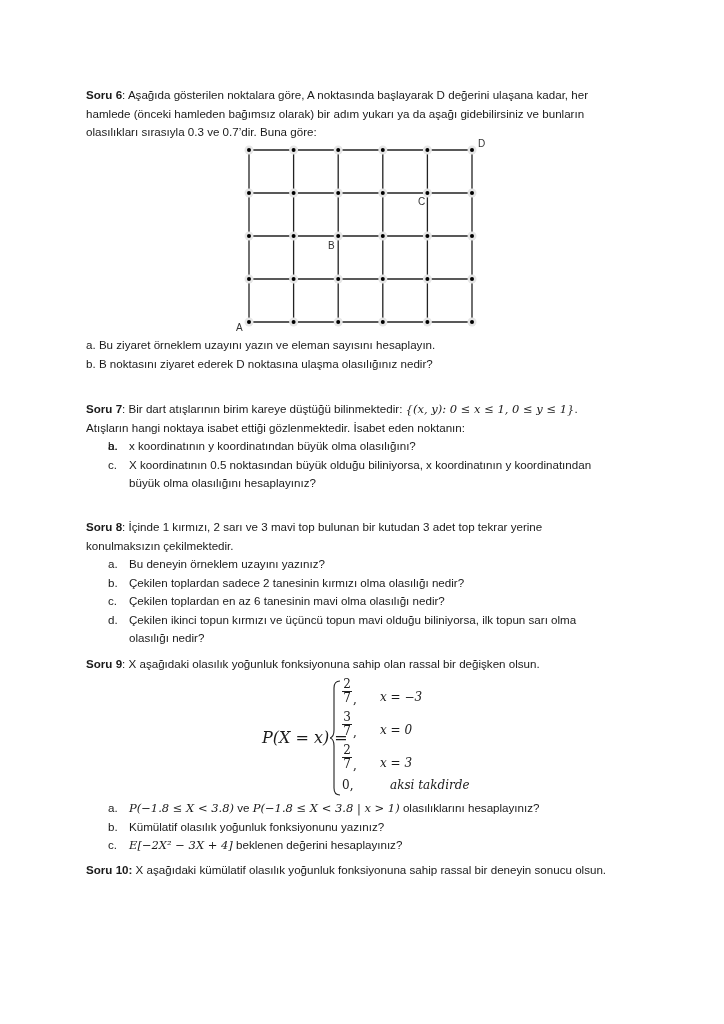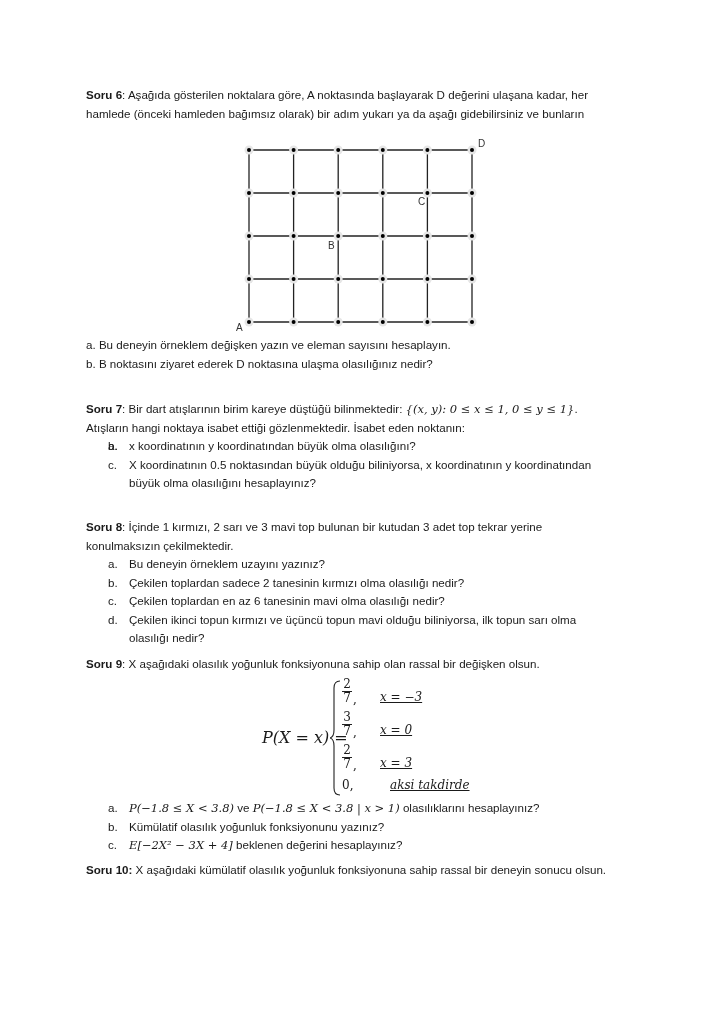--- a/index.html
+++ b/index.html
@@ -18,28 +18,29 @@
   .grid-wrap { position: absolute; left: 232px; top: 136px; width: 270px; height: 205px; }
   .grid-label { position: absolute; font-size: 10px; color: #333; font-family: "Liberation Sans", sans-serif; }
   .formula { position: absolute; left: 262px; top: 678px; width: 230px; height: 120px; }
   .formula .lhs { position: absolute; left: 0; top: 50px; font-family: "DejaVu Serif", serif; font-size: 16px; }
   .frac { position: absolute; font-family: "DejaVu Serif", serif; font-size: 12px; text-align: center; width: 10px; }
   .frac .num { display: block; line-height: 13px; }
   .frac .bar { display: block; border-top: 1px solid #222; width: 10px; margin: 0; }
   .frac .den { display: block; line-height: 13px; }
   .comma { position: absolute; font-family: "DejaVu Serif", serif; font-size: 12px; }
   .cond { position: absolute; font-family: "DejaVu Serif", serif; font-size: 12px; }
-  .cond i { font-style: italic; text-decoration: underline; }
+  .cond i { font-style: italic; }
 </style>
 </head>
 <body>
 
 <div class="section" style="top:86px;">
   <p class="p"><span class="bold">Soru 6</span><span>: Aşağıda gösterilen noktalara göre, A noktasında başlayarak D değerini ulaşana kadar, her</span></p>
   <p class="p">hamlede (önceki hamleden bağımsız olarak) bir adım yukarı ya da aşağı gidebilirsiniz ve bunların</p>
+  <p class="p">olasılıkları sırasıyla 0.3 ve 0.7’dir. Buna göre:</p>
 </div>
 
 <div class="grid-wrap">
   <svg width="270" height="205" viewBox="0 0 270 205">
     <g stroke="#222" stroke-width="1.3" fill="none">
 
       <line x1="17" y1="14" x2="240" y2="14"></line>
       <line x1="17" y1="57" x2="240" y2="57"></line>
       <line x1="17" y1="100" x2="240" y2="100"></line>
       <line x1="17" y1="143" x2="240" y2="143"></line>
@@ -120,21 +121,21 @@
       </g>
     </g>
   </svg>
   <span class="grid-label" style="left:4px; top:186px;">A</span>
   <span class="grid-label" style="left:96px; top:104px;">B</span>
   <span class="grid-label" style="left:186px; top:60px;">C</span>
   <span class="grid-label" style="left:246px; top:2px;">D</span>
 </div>
 
 <div class="section" style="top:336px;">
-  <p class="p">a. Bu deneyin örneklem değişken yazın ve eleman sayısını hesaplayın.</p>
+  <p class="p">a. Bu ziyaret örneklem uzayını yazın ve eleman sayısını hesaplayın.</p>
   <p class="p">b. B noktasını ziyaret ederek D noktasına ulaşma olasılığınız nedir?</p>
 </div>
 
 <div class="section" style="top:400px;">
   <p class="p"><span class="bold">Soru 7</span><span>: Bir dart atışlarının birim kareye düştüğü bilinmektedir: </span><span class="math">{(x, y): 0 ≤ x ≤ 1, 0 ≤ y ≤ 1}</span><span>.</span></p>
   <p class="p">Atışların hangi noktaya isabet ettiği gözlenmektedir. İsabet eden noktanın:</p>
   <ul class="list">
     <li><span class="lbl">a.</span></li>
     <li><span class="lbl">b.</span><span>x koordinatının y koordinatından büyük olma olasılığını?</span></li>
     <li><span class="lbl">c.</span><span>X koordinatının 0.5 noktasından büyük olduğu biliniyorsa, x koordinatının y koordinatından</span><br><span>büyük olma olasılığını hesaplayınız?</span></li>

